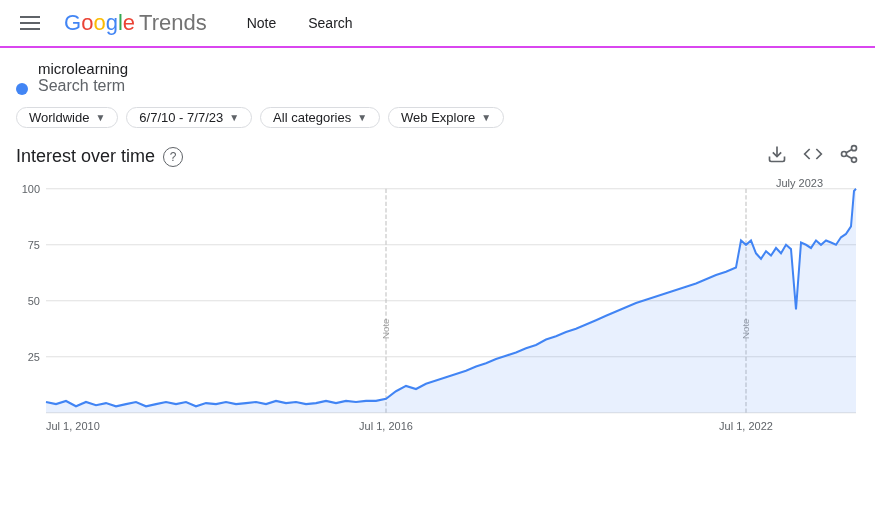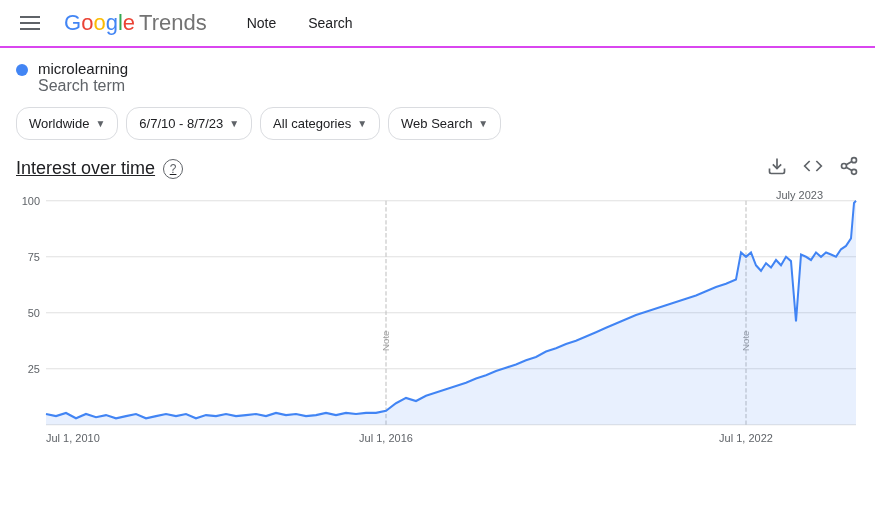--- a/index.html
+++ b/index.html
@@ -66,21 +66,21 @@
       color: #202124;
       cursor: pointer;
       padding: 4px 0;
       text-decoration: none;
     }
 
     
     .search-area {
       padding: 12px 16px 4px;
       display: flex;
-      align-items: flex-start;
+      align-items: flex-end;
       gap: 10px;
     }
     .dot {
       width: 12px;
       height: 12px;
       border-radius: 50%;
       background: #4285F4;
       margin-top: 4px;
       flex-shrink: 0;
     }
@@ -101,35 +101,34 @@
       align-items: center;
       gap: 8px;
       padding: 8px 16px 12px;
     }
     .filter-btn {
       display: flex;
       align-items: center;
       gap: 6px;
       border: 1px solid #dadce0;
       border-radius: 13px;
-      padding: 8px 12px;
+      padding: 2px 12px;
       font-size: 13px;
       color: #202124;
       cursor: pointer;
       background: #fff;
     }
     .chevron {
       font-size: 10px;
       color: #5f6368;
     }
 
     
     .chart-section {
       padding: 4px 16px 0;
-      text-decoration: underline;
     }
     .chart-header {
       display: flex;
       align-items: center;
       justify-content: space-between;
       margin-bottom: 8px;
     }
     .chart-title-area {
       display: flex;
       align-items: center;
@@ -203,29 +202,29 @@
     <div class="search-label">Search term</div>
   </div>
 </div>
 
 <div class="filter-row">
   <button class="filter-btn">
     <span>Worldwide</span>
     <span class="chevron">▼</span>
   </button>
   <button class="filter-btn">
-    <span>6/7/10 - 8/7/23</span>
+    <span>6/7/10 - 7/7/23</span>
     <span class="chevron">▼</span>
   </button>
   <button class="filter-btn">
     <span>All categories</span>
     <span class="chevron">▼</span>
   </button>
   <button class="filter-btn">
-    <span>Web Search</span>
+    <span>Web Explore</span>
     <span class="chevron">▼</span>
   </button>
 </div>
 
 <div class="chart-section">
   <div class="chart-header">
     <div class="chart-title-area">
       <span class="chart-title">Interest over time</span>
       <div class="help-icon">?</div>
     </div>

